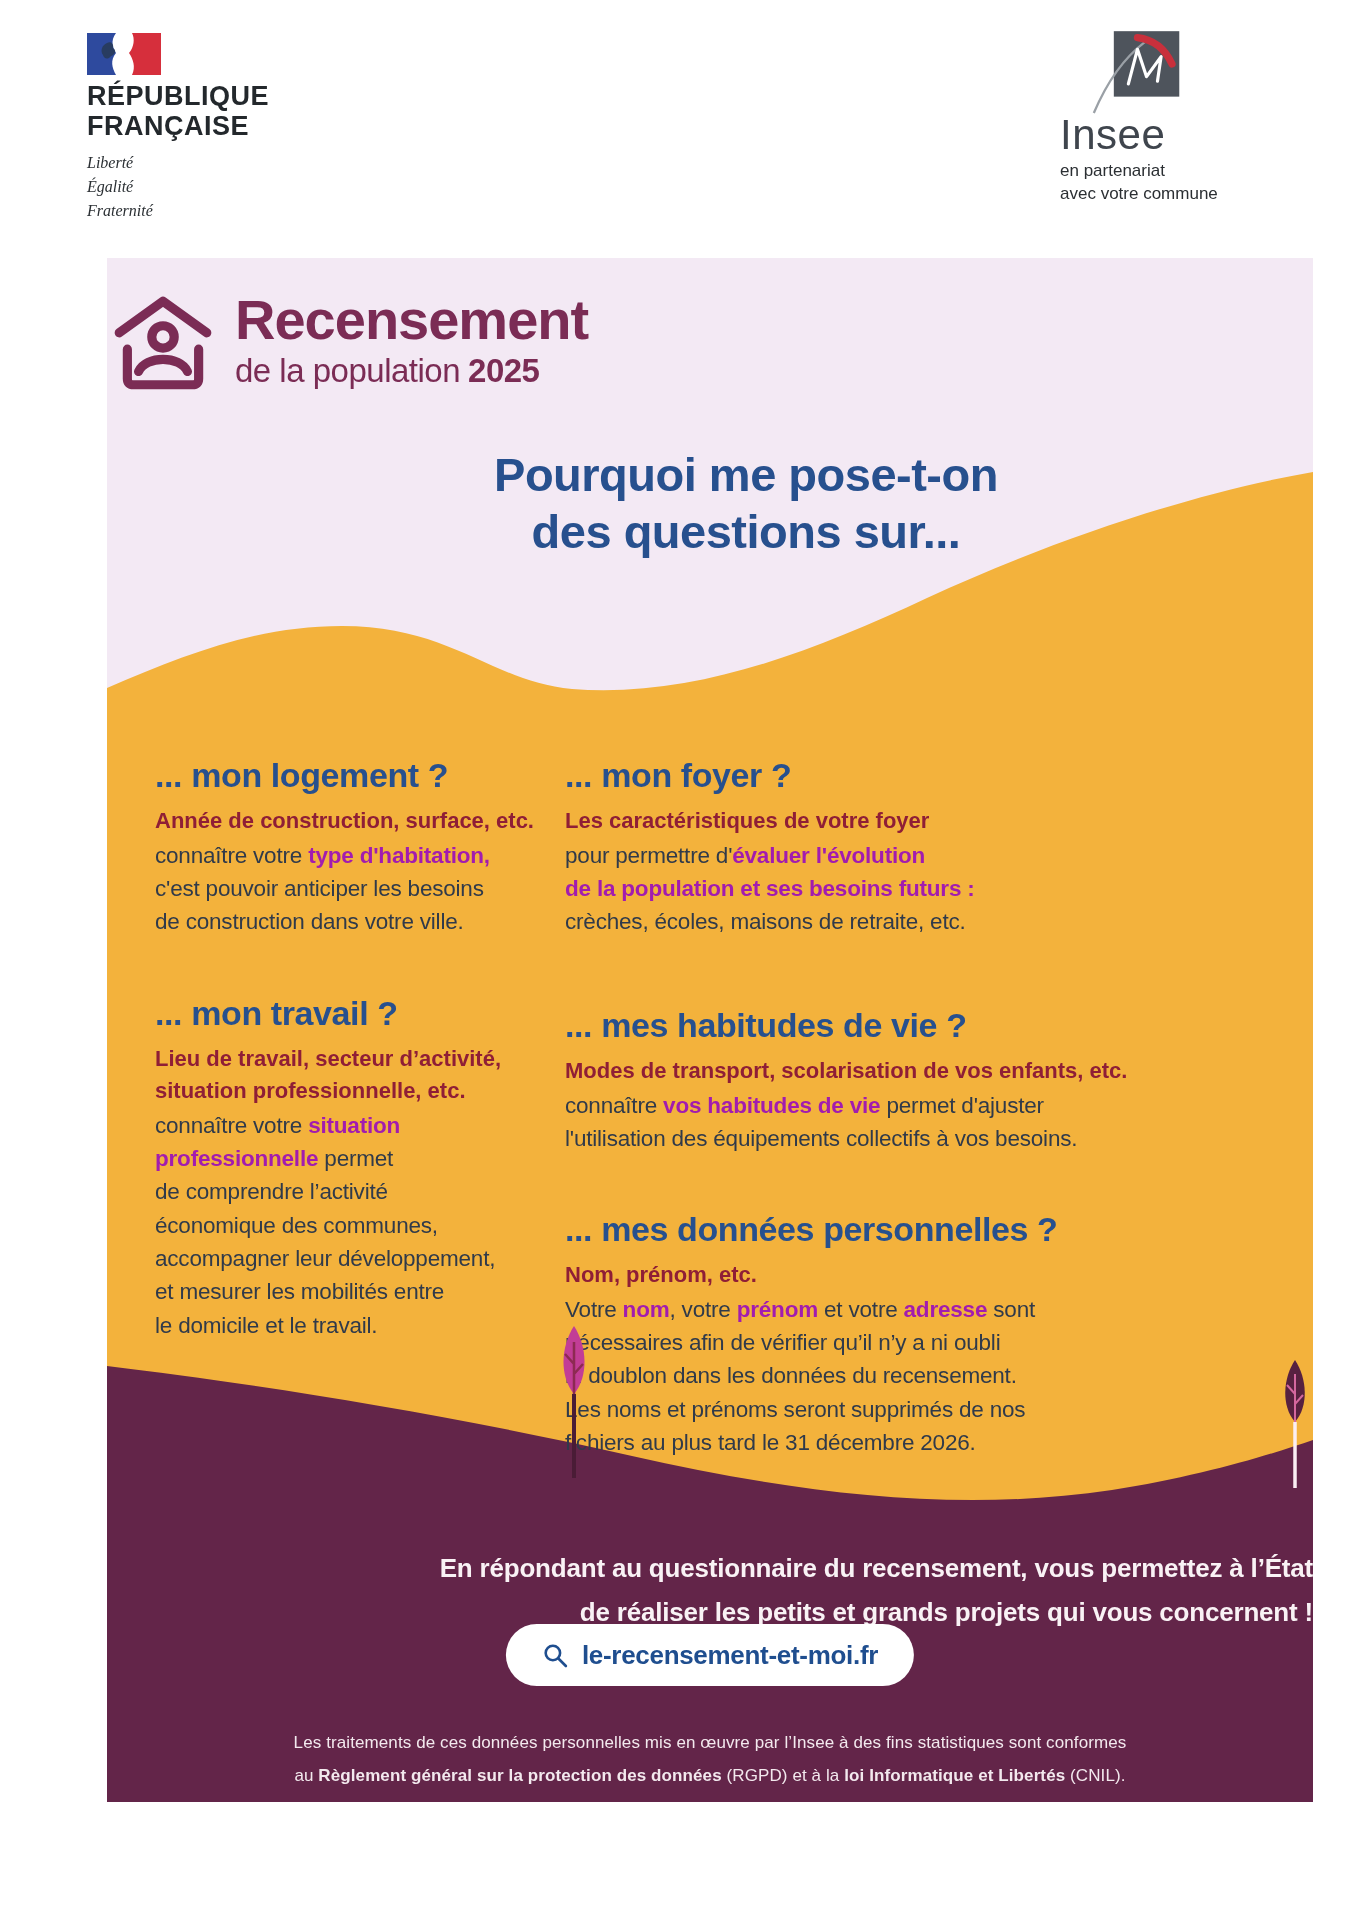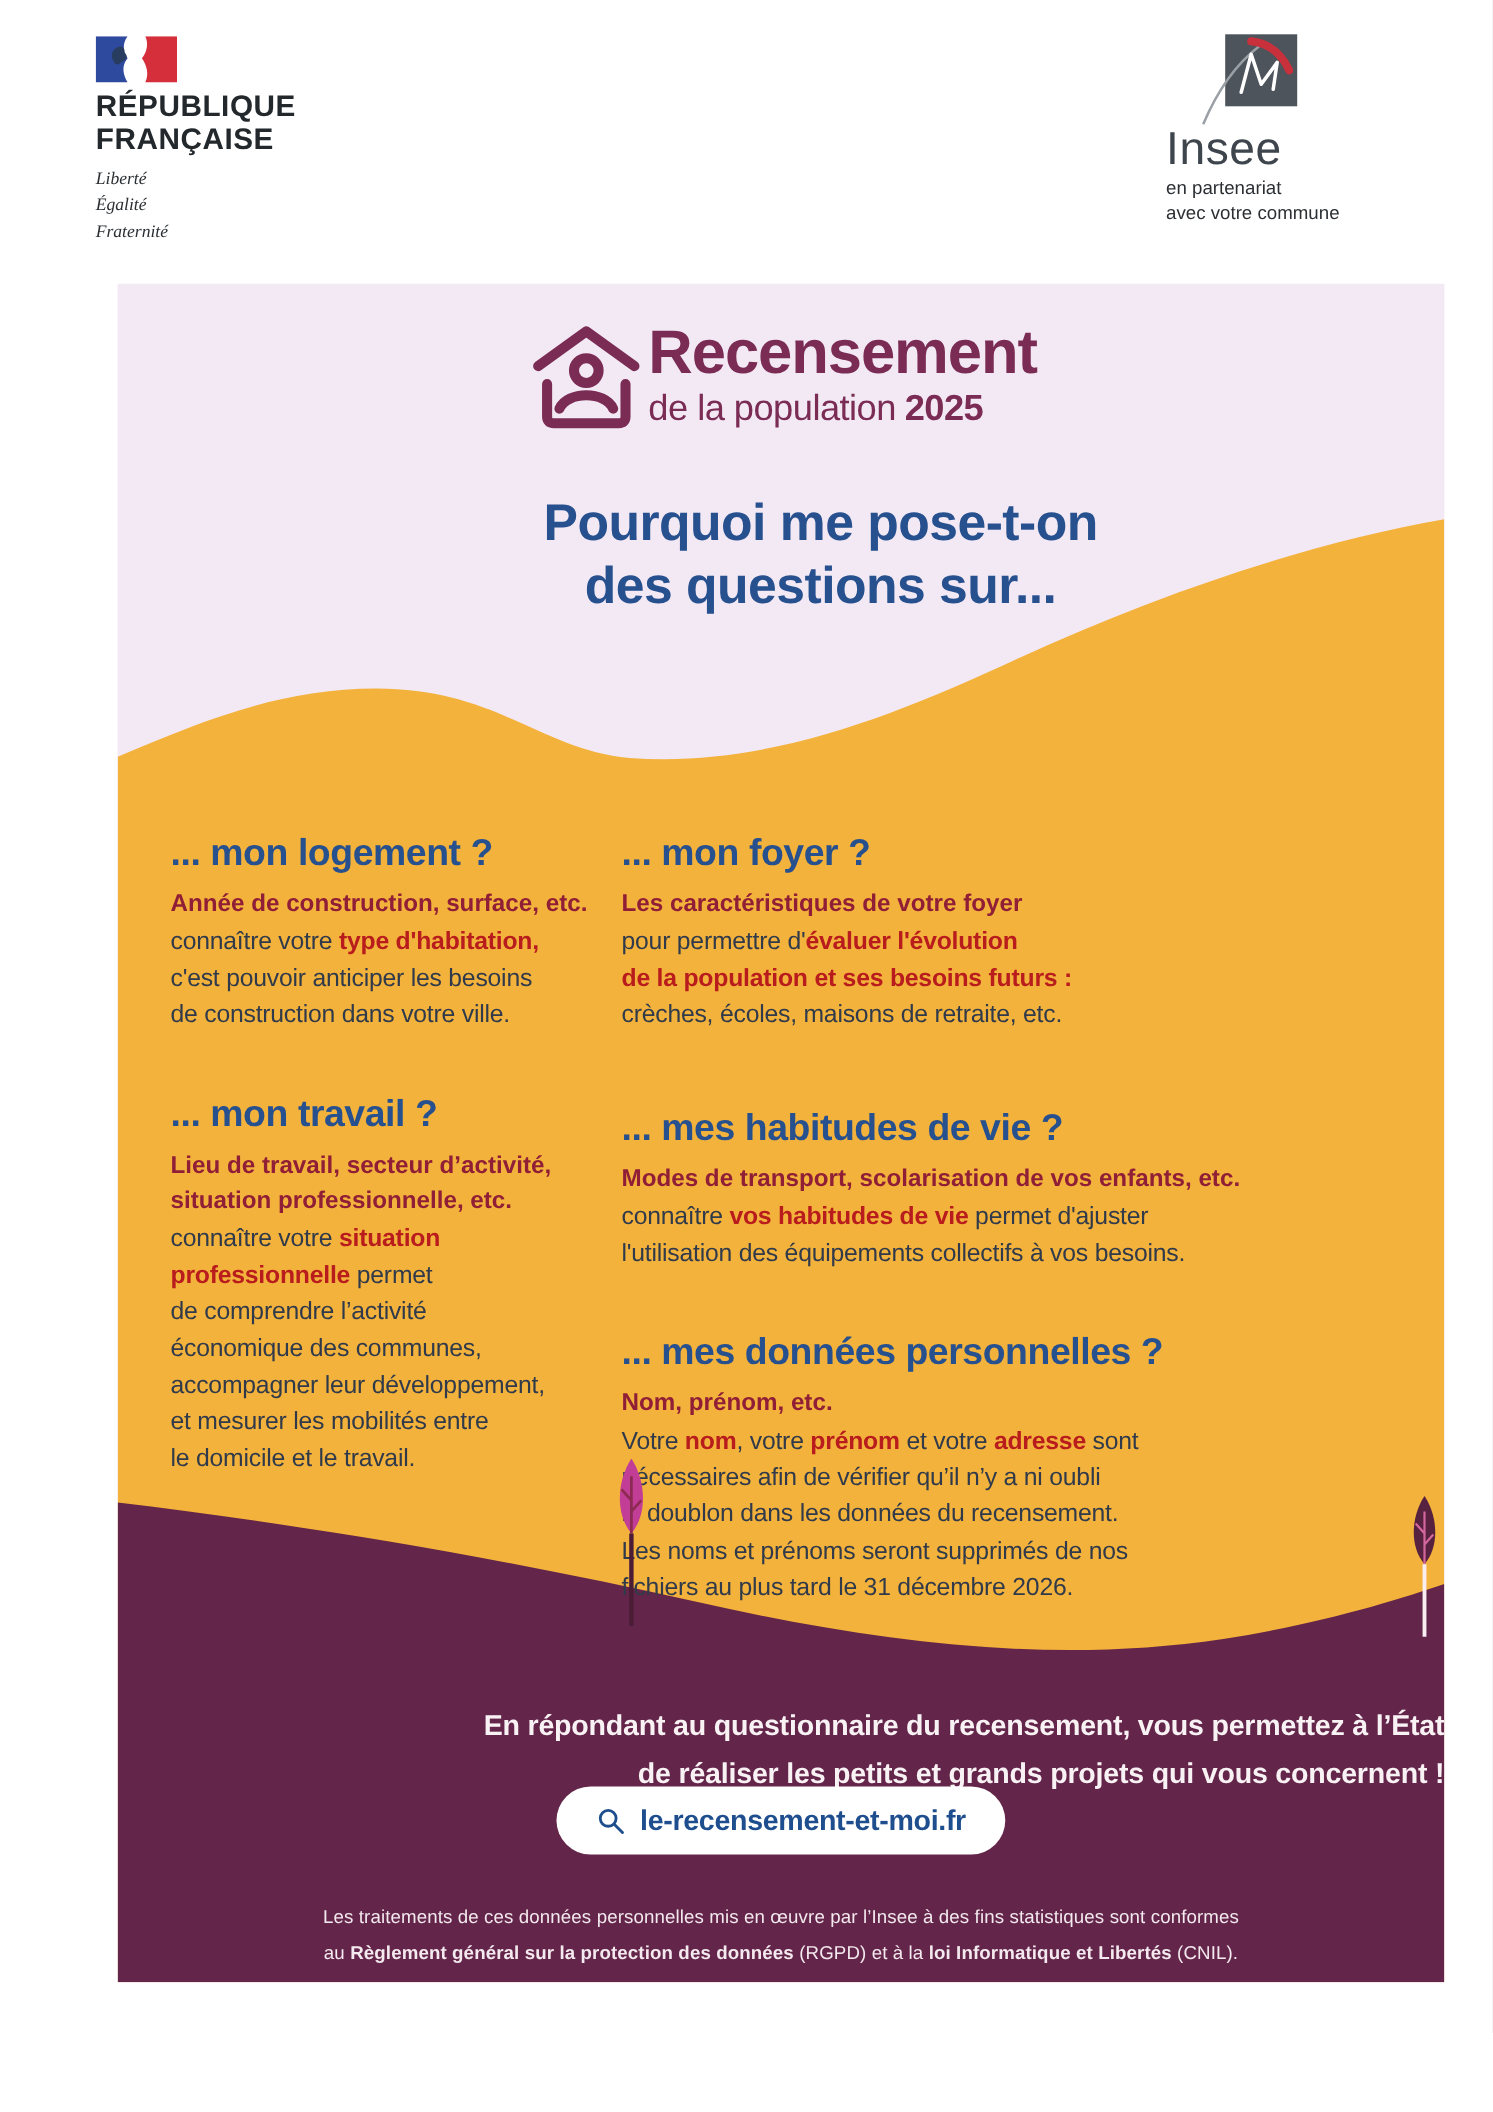--- a/index.html
+++ b/index.html
@@ -12,33 +12,33 @@
   .rf-flag{display:block;margin-bottom:6px;}
   .rf-name{font-weight:bold;font-size:27px;line-height:1.12;letter-spacing:.5px;color:#23282c;}
   .rf-motto{margin-top:10px;font-family:"Liberation Serif",serif;font-style:italic;font-size:16px;line-height:1.5;color:#2a2f33;}
   .insee-block{position:absolute;left:1060px;top:28px;width:220px;}
   .insee-mark{display:block;margin-left:32px;}
   .insee-name{font-size:42px;color:#3f454d;line-height:1;margin-top:-4px;letter-spacing:.5px;}
   .insee-sub{font-size:17px;color:#2b2f33;line-height:1.35;margin-top:4px;}
   
   .poster{position:absolute;left:107px;top:258px;width:1206px;height:1544px;background:#f3e9f4;}
   .waves{position:absolute;left:0;top:0;}
-  .rp-logo{position:absolute;left:0;top:28px;width:100%;display:flex;justify-content:center;align-items:flex-start;}
+  .rp-logo{position:absolute;left:0;top:28px;width:100%;display:flex;align-items:flex-start;gap:16px;}
   .rp-text{padding-top:6px;}
   .rp-title{font-size:56px;font-weight:bold;color:#7b2c55;line-height:1;letter-spacing:-1px;}
   .rp-sub{font-size:33px;color:#7b2c55;margin-top:4px;letter-spacing:-.5px;}
   .rp-sub b{margin-left:8px;}
   .hero-title{position:absolute;left:0;top:188px;width:100%;margin:0;text-align:center;
     font-size:47px;font-weight:bold;color:#27508e;line-height:1.22;letter-spacing:-.5px;padding-left:36px;}
   
   .sec{position:absolute;}
   .sec h2{margin:0 0 10px 0;font-size:34px;font-weight:bold;color:#27508e;letter-spacing:-.4px;}
   .lead{font-size:22px;font-weight:bold;color:#8f1e36;line-height:1.45;margin:0 0 2px 0;}
   .body{font-size:22.5px;color:#303a4a;line-height:1.48;margin:0;letter-spacing:-.2px;}
-  .body b{color:#b91c1c;}
+  .body b{color:#a21caf;}
   .sec-logement{left:48px;top:498px;width:440px;}
   .sec-foyer{left:458px;top:498px;width:600px;}
   .sec-travail{left:48px;top:736px;width:440px;}
   .sec-habitudes{left:458px;top:748px;width:600px;}
   .sec-donnees{left:458px;top:952px;width:600px;}
   .tree{position:absolute;}
   .tree-1{left:445px;top:1068px;}
   .tree-2{left:1168px;top:1102px;}
   
   .cta{position:absolute;left:0;top:1288px;width:100%;text-align:right;

